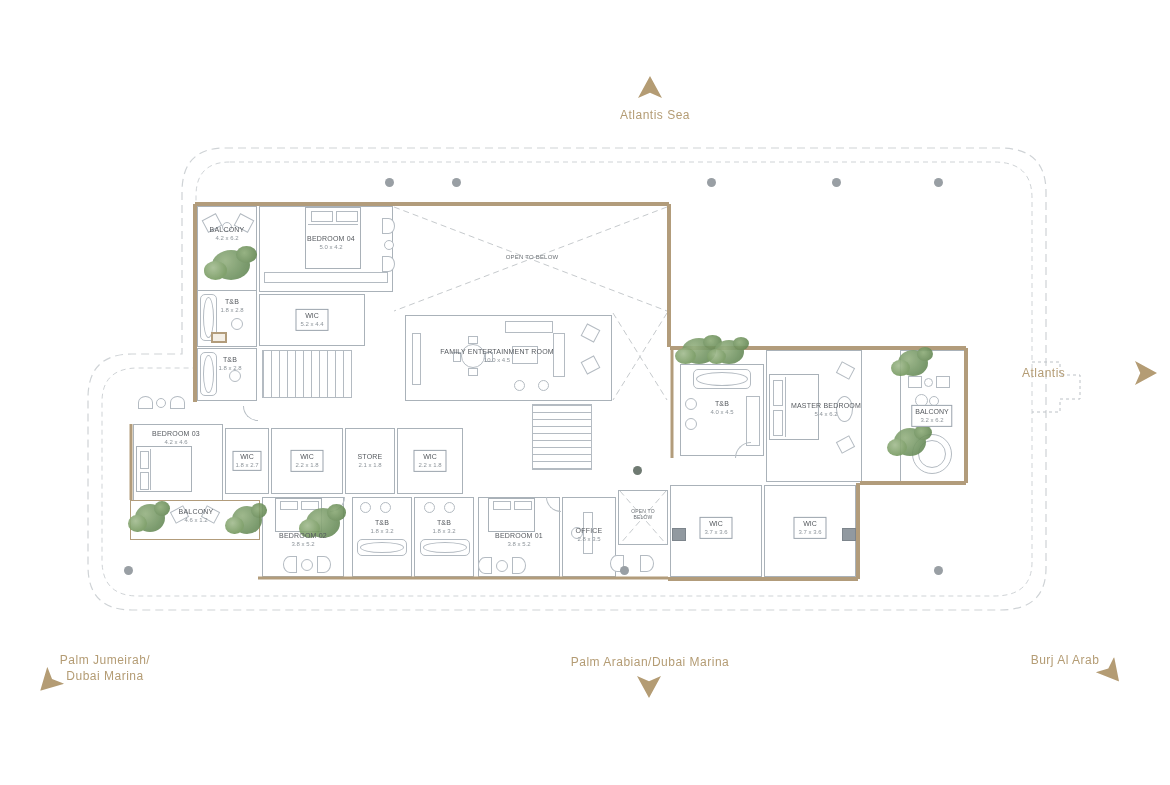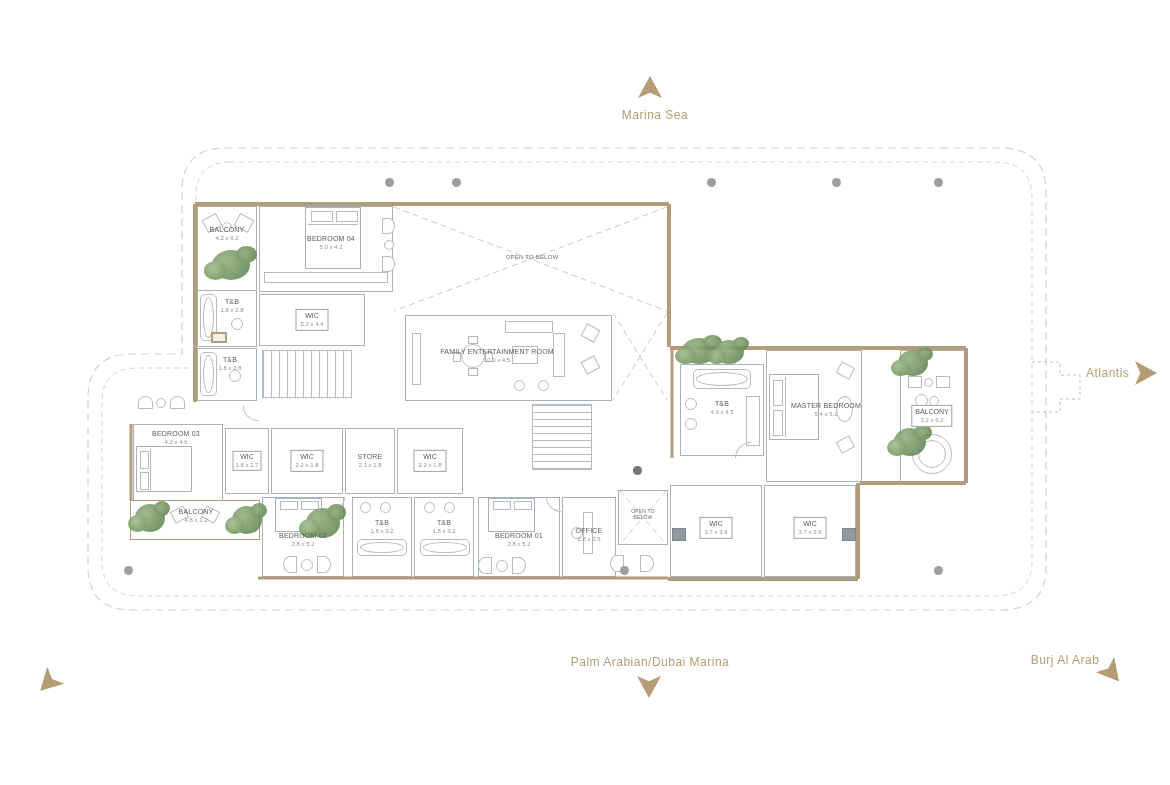--- a/index.html
+++ b/index.html
@@ -335,25 +335,29 @@
   <div class="rbox" style="left:716px;top:528px;">
     <span>WIC</span>
     <span class="dims">3.7 x 3.6</span>
   </div>
   <div class="rbox" style="left:810px;top:528px;">
     <span>WIC</span>
     <span class="dims">3.7 x 3.6</span>
   </div>
 
   <div class="tri" style="left:638px;top:76px;"></div>
-  <div class="compass" style="left:610px;top:108px;width:90px;text-align:center;">Marina Sea</div>
-
-  <div class="compass" style="left:1086px;top:366px;">Atlantis</div>
+  <div class="compass" style="left:610px;top:108px;width:90px;text-align:center;">Atlantis Sea</div>
+
+  <div class="compass" style="left:1022px;top:366px;">Atlantis</div>
   <div class="tri" style="left:1134px;top:362px;transform:rotate(90deg);"></div>
 
+  <div class="compass" style="left:40px;top:653px;width:130px;text-align:center;line-height:1.3;">
+    <span style="display:block;">Palm Jumeirah/</span>
+    <span style="display:block;">Dubai Marina</span>
+  </div>
   <div class="tri" style="left:36px;top:672px;transform:rotate(225deg);"></div>
 
   <div class="compass" style="left:560px;top:655px;width:180px;text-align:center;">Palm Arabian/Dubai Marina</div>
   <div class="tri" style="left:637px;top:676px;transform:rotate(180deg);"></div>
 
   <div class="compass" style="left:1020px;top:653px;width:90px;text-align:center;">Burj Al Arab</div>
   <div class="tri" style="left:1100px;top:662px;transform:rotate(140deg);"></div>
 
 </div>
 

